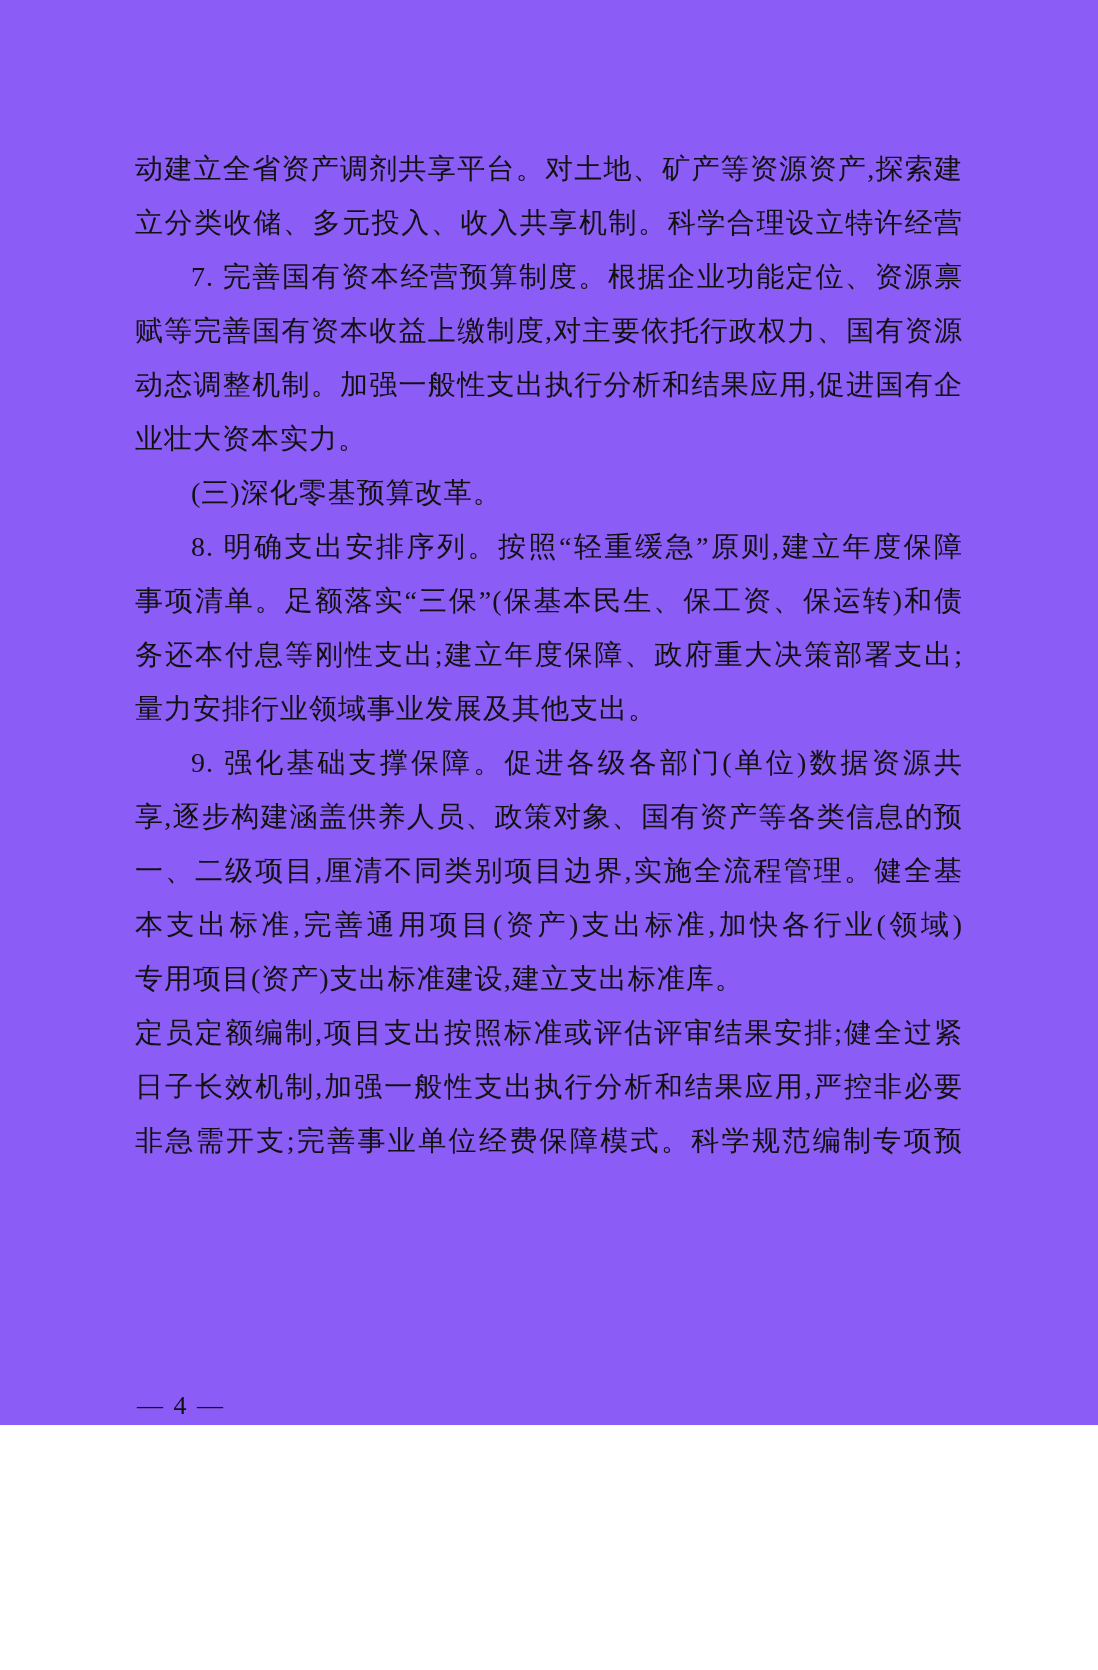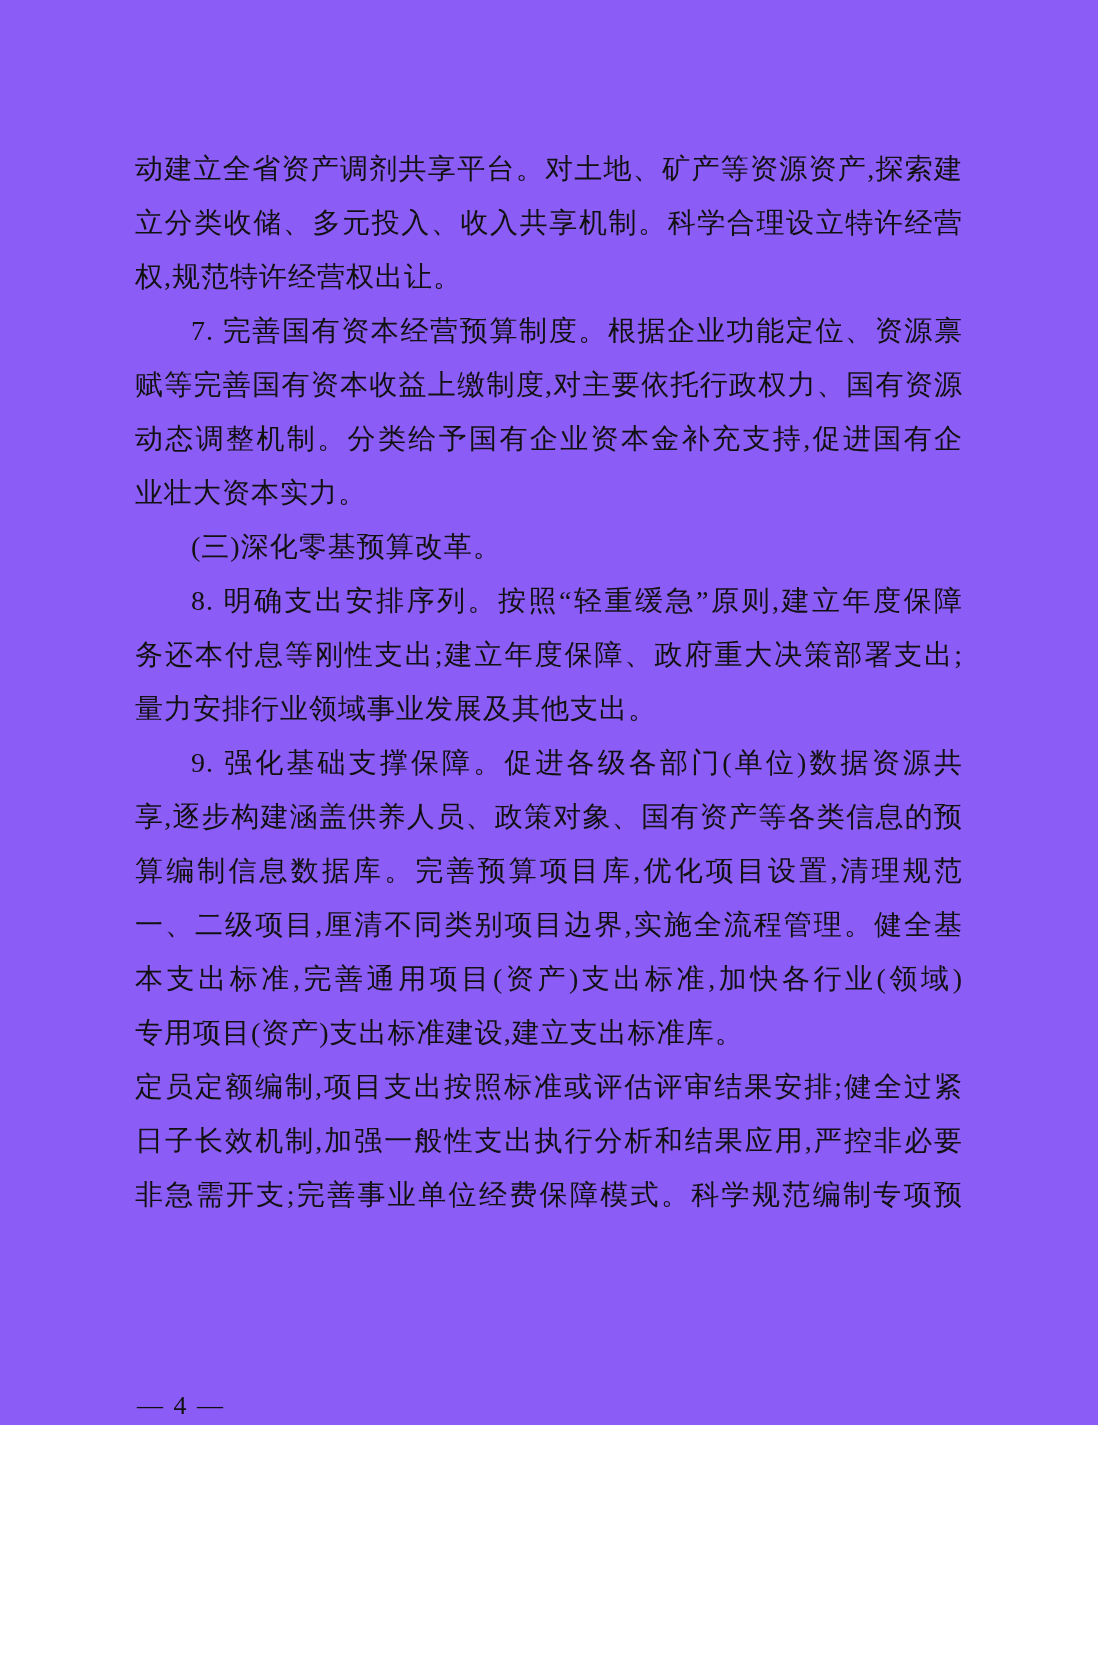--- a/index.html
+++ b/index.html
@@ -65,32 +65,31 @@
     background: #ffffff;
   }
 </style>
 </head>
 <body>
 
 <div class="page">
   <div class="text-block" id="text-block">
       <div class="line j">动建立全省资产调剂共享平台。对土地、矿产等资源资产,探索建</div>
       <div class="line j">立分类收储、多元投入、收入共享机制。科学合理设立特许经营</div>
-      <div class="line">权,规范特许经营权出让。</div>
       <div class="line j ind">7. 完善国有资本经营预算制度。根据企业功能定位、资源禀</div>
       <div class="line j">赋等完善国有资本收益上缴制度,对主要依托行政权力、国有资源</div>
-      <div class="line j">动态调整机制。分类给予国有企业资本金补充支持,促进国有企</div>
+      <div class="line j">动态调整机制。加强一般性支出执行分析和结果应用,促进国有企</div>
       <div class="line">业壮大资本实力。</div>
       <div class="line ind b">(三)深化零基预算改革。</div>
       <div class="line j ind">8. 明确支出安排序列。按照“轻重缓急”原则,建立年度保障</div>
+      <div class="line j">事项清单。足额落实“三保”(保基本民生、保工资、保运转)和债</div>
       <div class="line j">务还本付息等刚性支出;建立年度保障、政府重大决策部署支出;</div>
       <div class="line">量力安排行业领域事业发展及其他支出。</div>
       <div class="line j ind">9. 强化基础支撑保障。促进各级各部门(单位)数据资源共</div>
       <div class="line j">享,逐步构建涵盖供养人员、政策对象、国有资产等各类信息的预</div>
-      <div class="line j">算编制信息数据库。完善预算项目库,优化项目设置,清理规范</div>
       <div class="line j">一、二级项目,厘清不同类别项目边界,实施全流程管理。健全基</div>
       <div class="line j">本支出标准,完善通用项目(资产)支出标准,加快各行业(领域)</div>
       <div class="line">专用项目(资产)支出标准建设,建立支出标准库。</div>
       <div class="line j">定员定额编制,项目支出按照标准或评估评审结果安排;健全过紧</div>
       <div class="line j">日子长效机制,加强一般性支出执行分析和结果应用,严控非必要</div>
       <div class="line j">非急需开支;完善事业单位经费保障模式。科学规范编制专项预</div>
     </div>
   <div class="page-number">— 4 —</div>
   <div class="page-separator"></div>
   <div class="next-page"></div>

